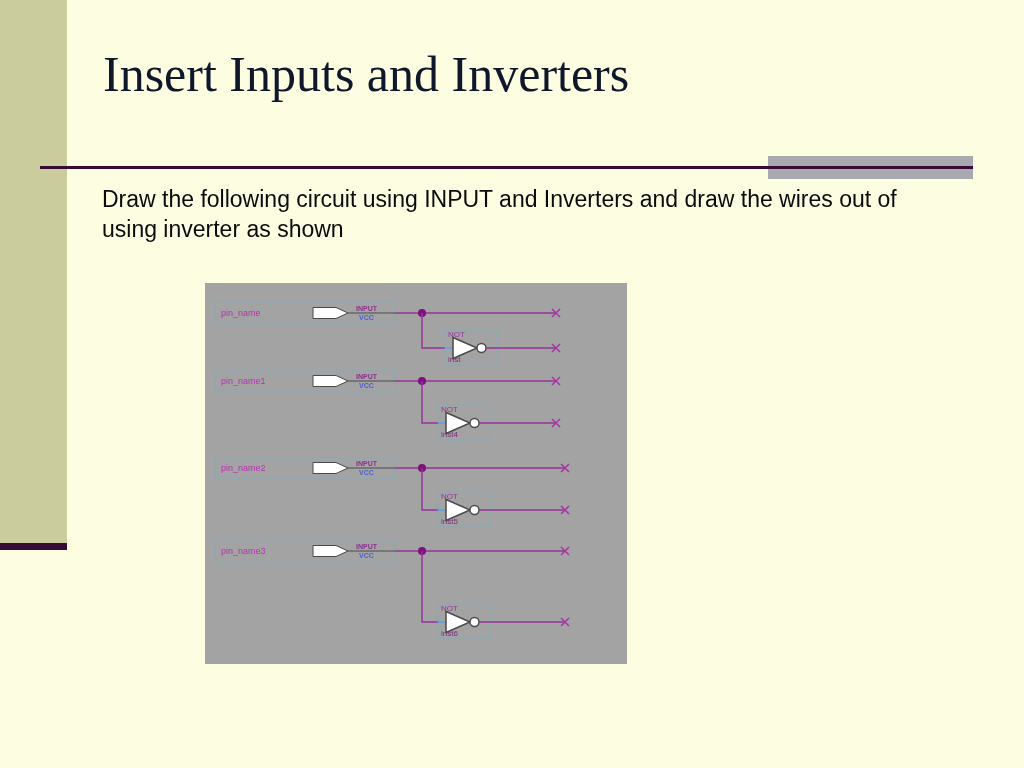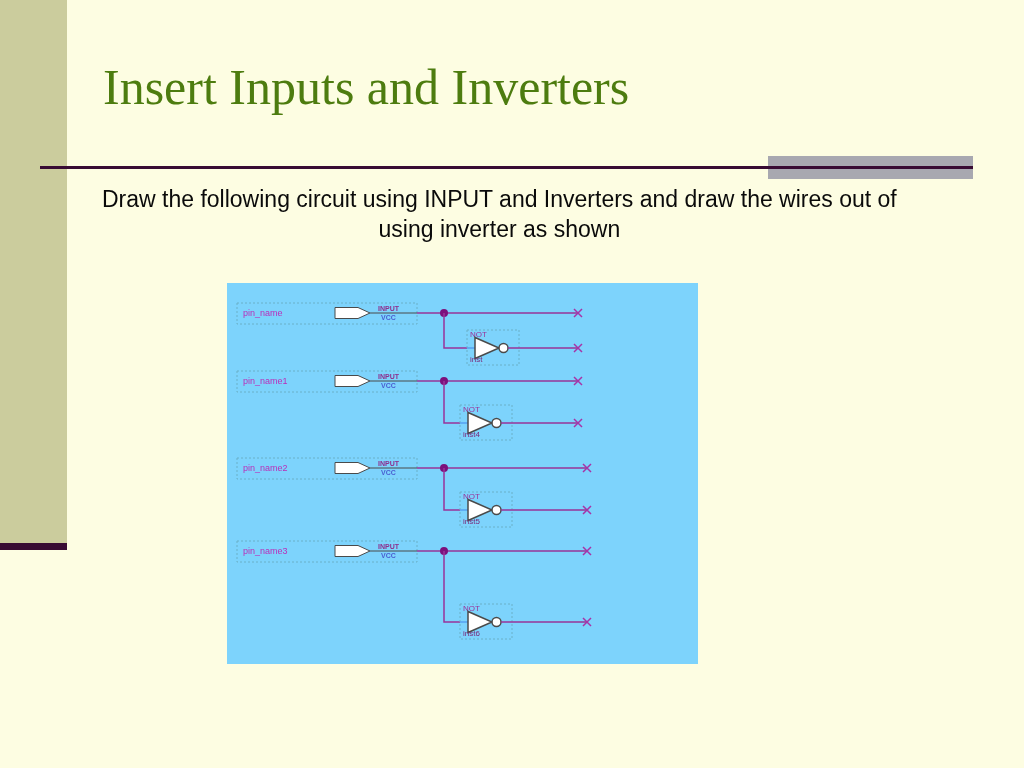--- a/index.html
+++ b/index.html
@@ -1,27 +1,27 @@
 <!DOCTYPE html>
 <html><head>
 <meta charset="utf-8">
 <style>
   html,body{margin:0;padding:0;}
   body{width:1024px;height:768px;overflow:hidden;font-family:"Liberation Sans",sans-serif;}
   .slide{position:relative;width:1024px;height:768px;background:#FDFDE2;}
   .sidebar{position:absolute;left:0;top:0;width:67px;height:543px;background:#CBCC9D;}
   .sidebar-bottom{position:absolute;left:0;top:543px;width:67px;height:7px;background:#380B33;}
-  .title{position:absolute;left:103px;top:60px;margin:0;width:880px;
+  .title{position:absolute;left:103px;top:47px;margin:0;width:880px;
          font-family:"Liberation Serif",serif;font-weight:400;font-size:50px;line-height:1.1;
-         color:#4d7c0f;white-space:nowrap;}
+         color:#0f172a;white-space:nowrap;}
   .accent-gray{position:absolute;left:768px;top:156px;width:205px;height:23px;background:#A8A8B0;}
   .underline{position:absolute;left:40px;top:166px;width:933px;height:3px;background:#380B33;z-index:2;}
   .body-text{position:absolute;left:102px;top:184px;color:#0A0A0A;font-size:23px;line-height:30px;}
-  .body-text div{white-space:nowrap;text-align:center;}
-  .diagram{position:absolute;left:205px;top:283px;width:471px;height:381px;background:#7dd3fc;margin-left:22px;}
+  .body-text div{white-space:nowrap;}
+  .diagram{position:absolute;left:205px;top:283px;width:422px;height:381px;background:#a3a3a3;}
   svg text{font-family:"Liberation Sans",sans-serif;}
   .pin-t{font-size:9px;fill:#B92FB9;}
   .in-t{font-size:7px;font-weight:bold;fill:#8D2F8D;}
   .vcc-t{font-size:7px;font-weight:bold;fill:#4A5FD0;}
   .not-t{font-size:8px;fill:#993399;}
   .inst-t{font-size:8px;fill:#7A2A7A;}
   .dotbox{fill:none;stroke:#6AB0C8;stroke-width:1;stroke-dasharray:2 2;}
   .wire{stroke:#993399;stroke-width:1.5;fill:none;}
   .xmark{stroke:#A733A7;stroke-width:1.5;fill:none;}
   .lead{stroke:#4A4A4A;stroke-width:1;fill:none;}

